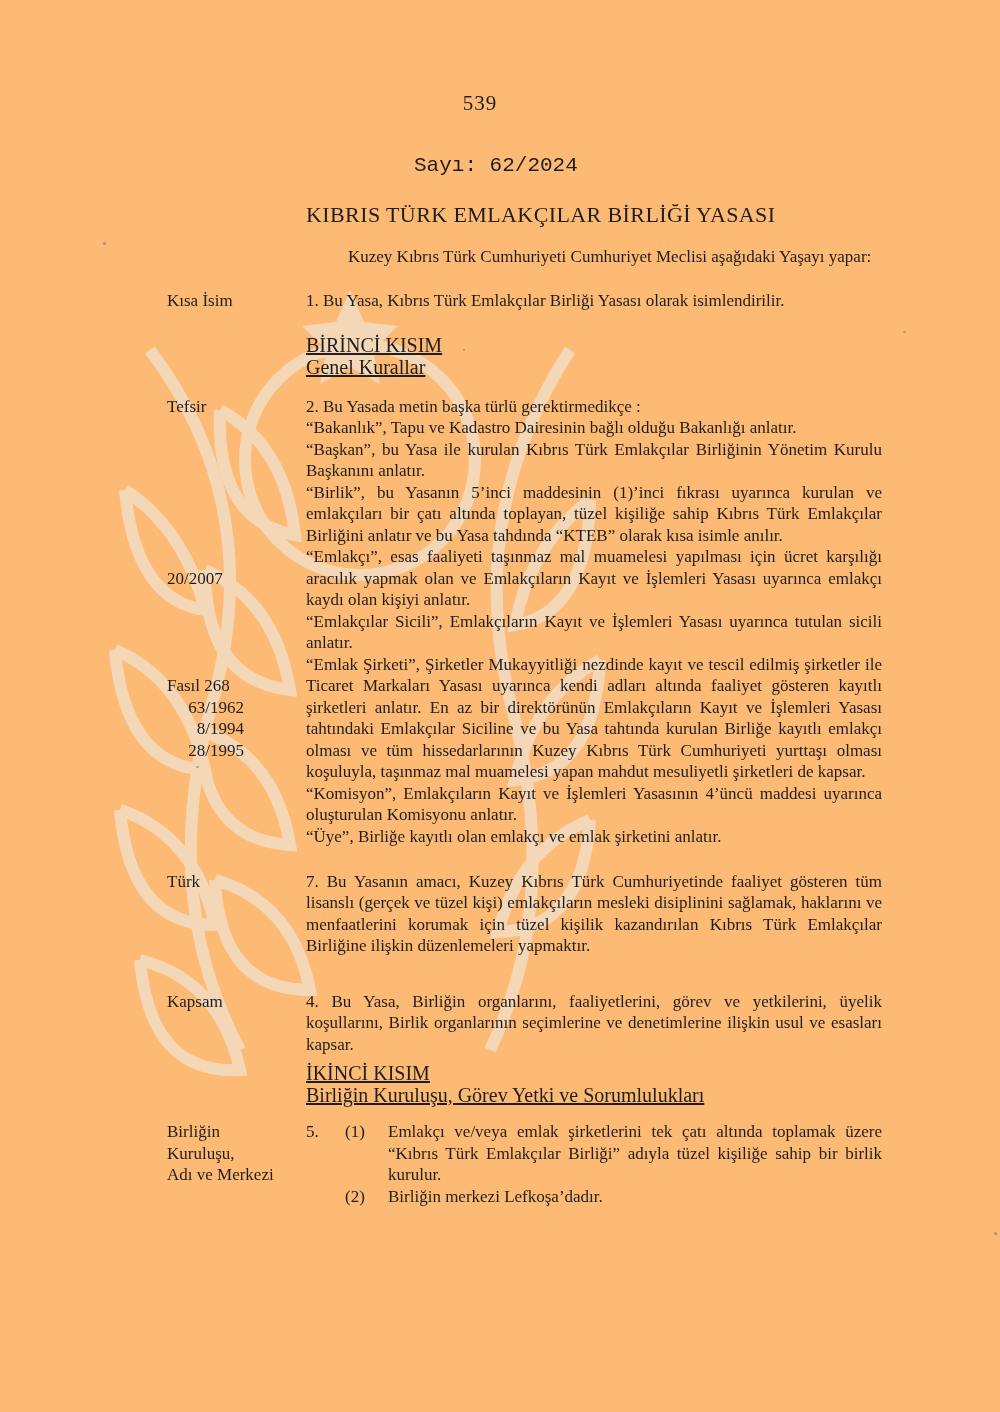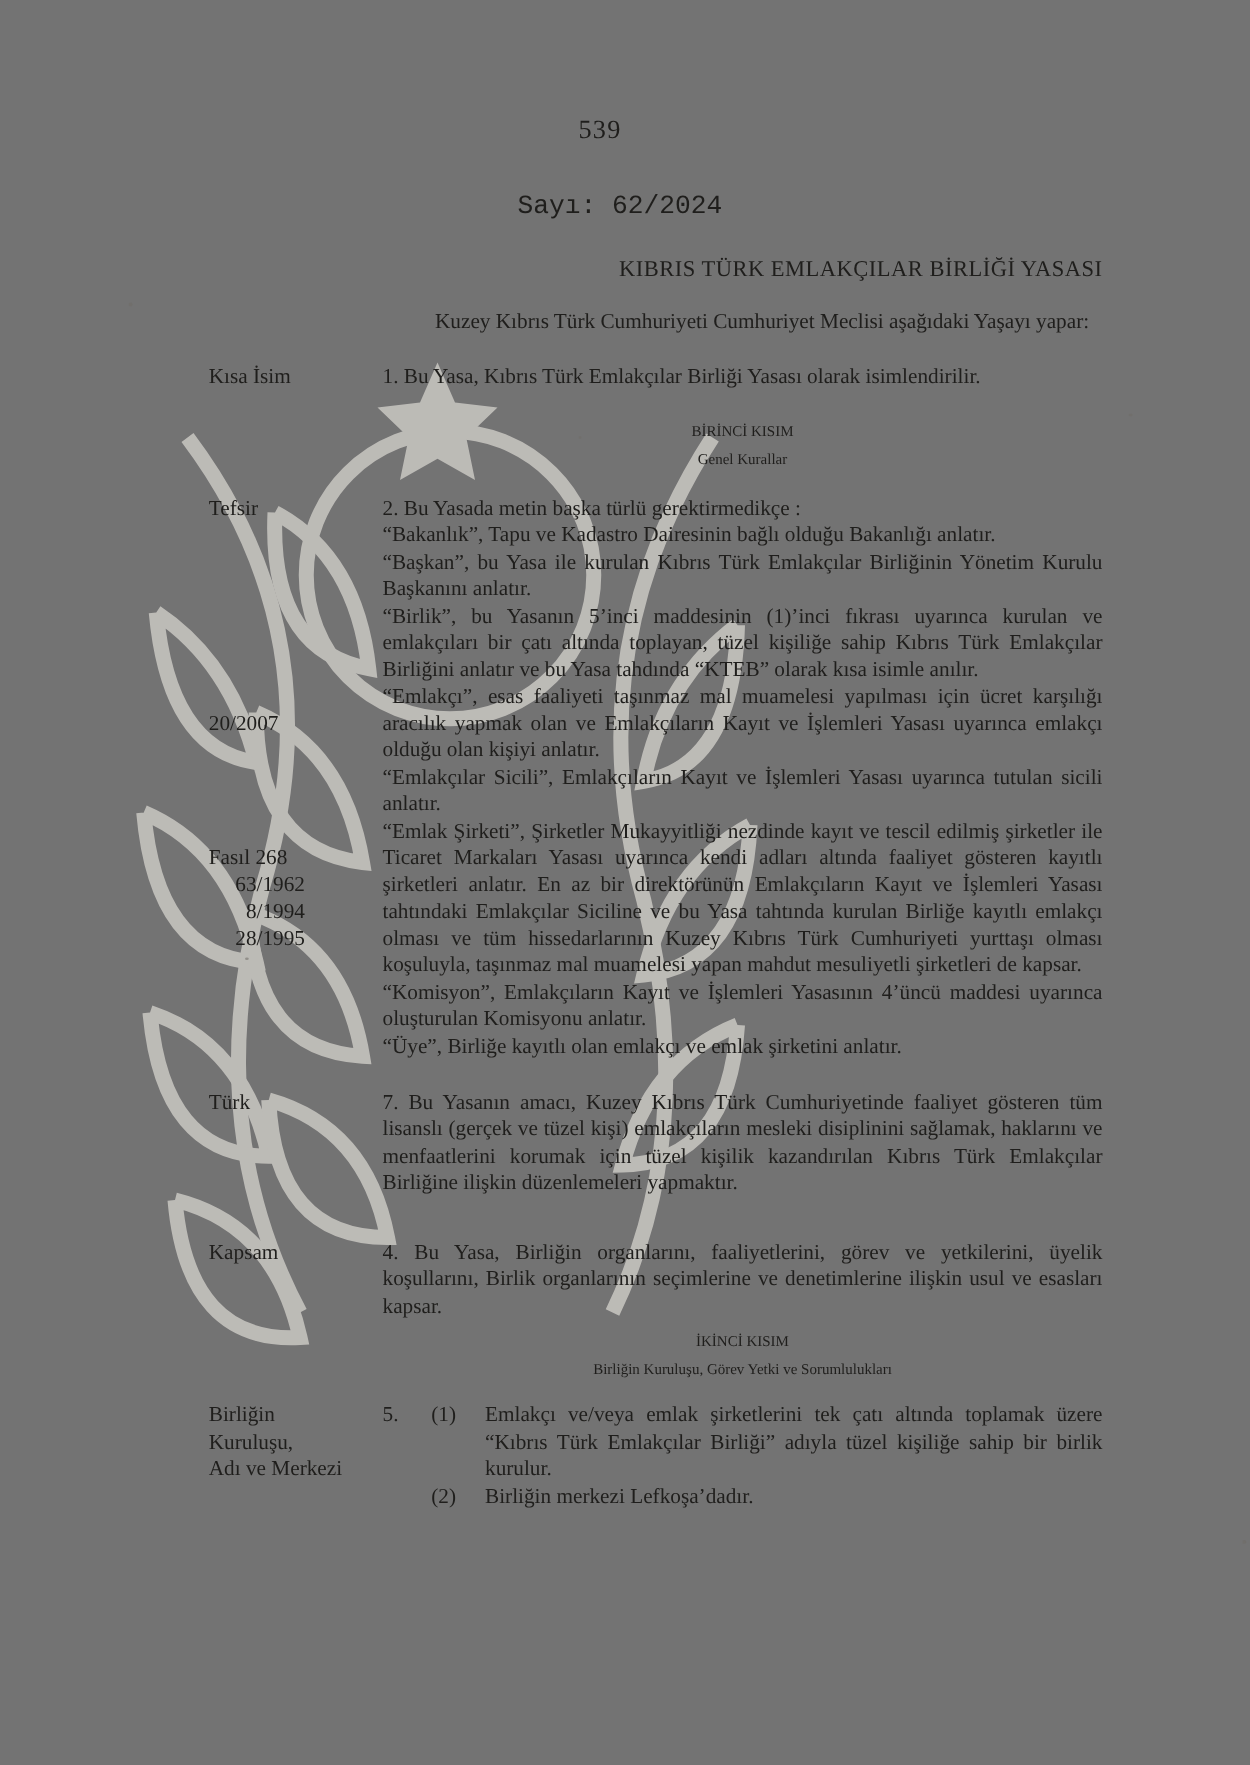--- a/index.html
+++ b/index.html
@@ -1,39 +1,39 @@
 <!DOCTYPE html>
 <html><head>
 <meta charset="utf-8">
 <style>
   html,body { margin:0; padding:0; background:#ffffff; }
   .page {
     position:relative; width:1000px; height:1412px;
-    background:#737373; overflow:hidden;
+    background:#fdba74; overflow:hidden;
     font-family:"Liberation Serif","DejaVu Serif",serif;
     color:#1f1e1c;
   }
   .watermark { position:absolute; left:30px; top:230px; opacity:0.6; pointer-events:none; }
   .content { position:absolute; left:167px; top:0; width:716px; }
 
   .pageno { margin-top:90px; width:626px; text-align:center; font-size:21px; line-height:26px; letter-spacing:1px; }
   .sayi   { margin-top:36px; margin-left:247px; font-size:21px; line-height:28px;font-family:Liberation Mono, monospace; }
-  .title  { margin-top:23px; margin-left:139px; width:576px; text-align:right; font-size:18px; line-height:24px; letter-spacing:0.4px; }
+  .title  { margin-top:23px; margin-left:139px; width:576px; text-align:left; font-size:22px; line-height:24px; letter-spacing:0.4px; }
   .preamble { margin-top:19px; margin-left:139px; width:576px; text-align:justify; text-indent:42px; font-size:17px; line-height:21.5px; }
 
   .row { display:flex; align-items:flex-start; font-size:17px; line-height:21.5px; }
   .side { width:139px; flex:none; }
   .side .refnums div { width:77px; }
   .side .refnums div.rt { text-align:right; }
   .bodycol { width:576px; flex:none; }
   .bodycol p { margin:0; text-align:justify; }
   .offset1 { margin-top:21.5px; }
 
   .mt-row1   { margin-top:22px; }
-  .heading   { margin-left:139px; width:576px; text-align:center; font-size:12px; line-height:21.5px; }
+  .heading   { margin-left:139px; width:576px; text-align:left; font-size:20px; line-height:21.5px;text-decoration:underline; }
   .mt-head1  { margin-top:24px; }
   .mt-tefsir { margin-top:17.5px; }
   .mt-amac   { margin-top:23.5px; }
   .mt-kapsam { margin-top:34px; }
   .mt-head2  { margin-top:8px; }
   .mt-art5   { margin-top:15px; }
 
   .art { display:flex; }
   .art .num { width:39px; flex:none; }
   .art .items { width:537px; flex:none; }
@@ -104,21 +104,21 @@
         <p>2. Bu Yasada metin başka türlü gerektirmedikçe :</p>
         <p>“Bakanlık”, Tapu ve Kadastro Dairesinin bağlı olduğu Bakanlığı anlatır.</p>
         <p>“Başkan”, bu Yasa ile kurulan Kıbrıs Türk Emlakçılar Birliğinin Yönetim Kurulu Başkanını anlatır.</p>
         <p>“Birlik”, bu Yasanın 5’inci maddesinin (1)’inci fıkrası uyarınca kurulan ve emlakçıları bir çatı altında toplayan, tüzel kişiliğe sahip Kıbrıs Türk Emlakçılar Birliğini anlatır ve bu Yasa tahdında “KTEB” olarak kısa isimle anılır.</p>
       </div>
     </div>
 
     <div class="row">
       <div class="side offset1">20/2007</div>
       <div class="bodycol">
-          <p>“Emlakçı”, esas faaliyeti taşınmaz mal muamelesi yapılması için ücret karşılığı aracılık yapmak olan ve Emlakçıların Kayıt ve İşlemleri Yasası uyarınca emlakçı olduğu olan kişiyi anlatır.</p>
+          <p>“Emlakçı”, esas faaliyeti taşınmaz mal muamelesi yapılması için ücret karşılığı aracılık yapmak olan ve Emlakçıların Kayıt ve İşlemleri Yasası uyarınca emlakçı kaydı olan kişiyi anlatır.</p>
         </div>
     </div>
 
     <div class="row">
       <div class="side"></div>
       <div class="bodycol">
           <p>“Emlakçılar Sicili”, Emlakçıların Kayıt ve İşlemleri Yasası uyarınca tutulan sicili anlatır.</p>
         </div>
     </div>
 

